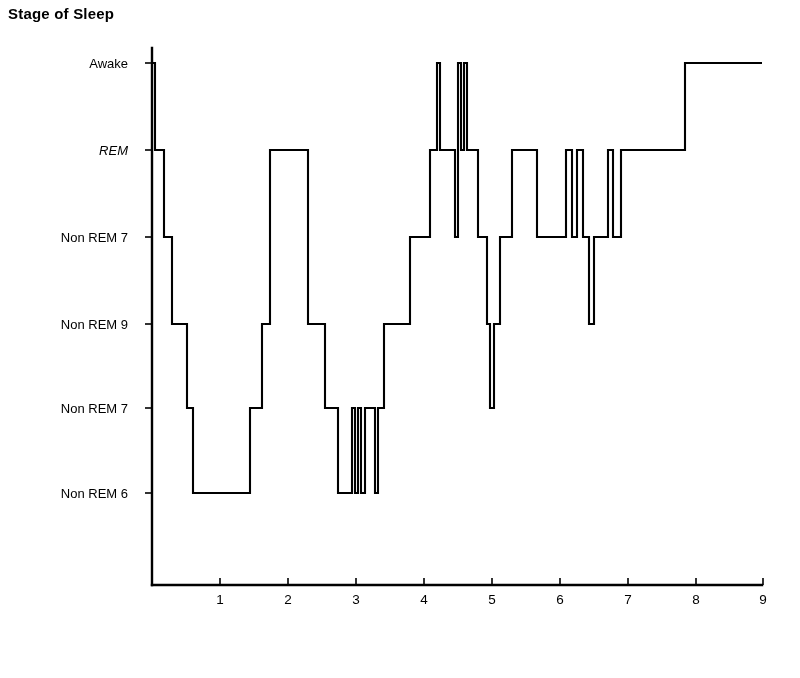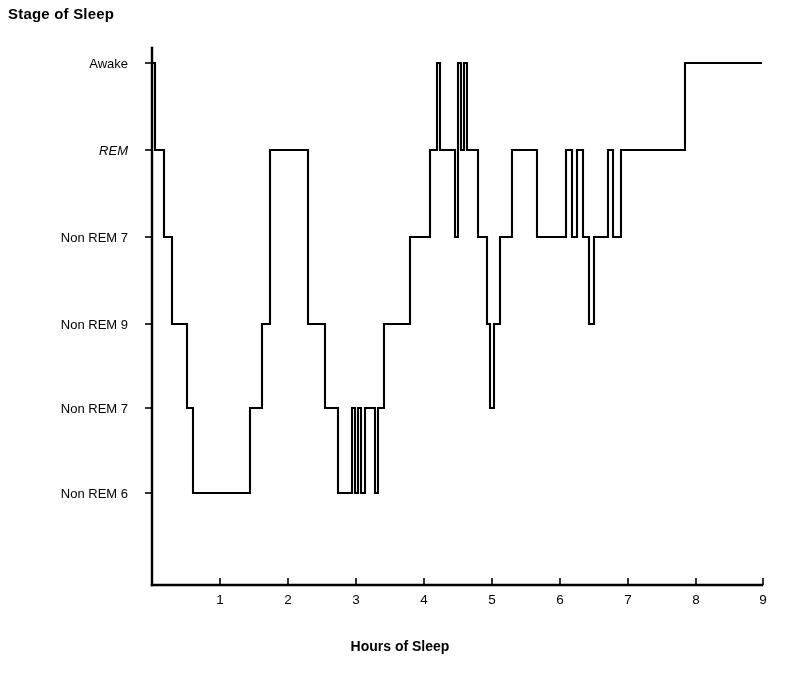--- a/index.html
+++ b/index.html
@@ -173,15 +173,14 @@
   <div class="xtick-label" style="left:200px; top:592px; width:40px;">1</div>
   <div class="xtick-label" style="left:268px; top:592px; width:40px;">2</div>
   <div class="xtick-label" style="left:336px; top:592px; width:40px;">3</div>
   <div class="xtick-label" style="left:404px; top:592px; width:40px;">4</div>
   <div class="xtick-label" style="left:472px; top:592px; width:40px;">5</div>
   <div class="xtick-label" style="left:540px; top:592px; width:40px;">6</div>
   <div class="xtick-label" style="left:608px; top:592px; width:40px;">7</div>
   <div class="xtick-label" style="left:676px; top:592px; width:40px;">8</div>
   <div class="xtick-label" style="left:743px; top:592px; width:40px;">9</div>
 
-  <div class="xlabel-text">Hours of Sleep</div>
 
 </div>
 
 </body></html>

